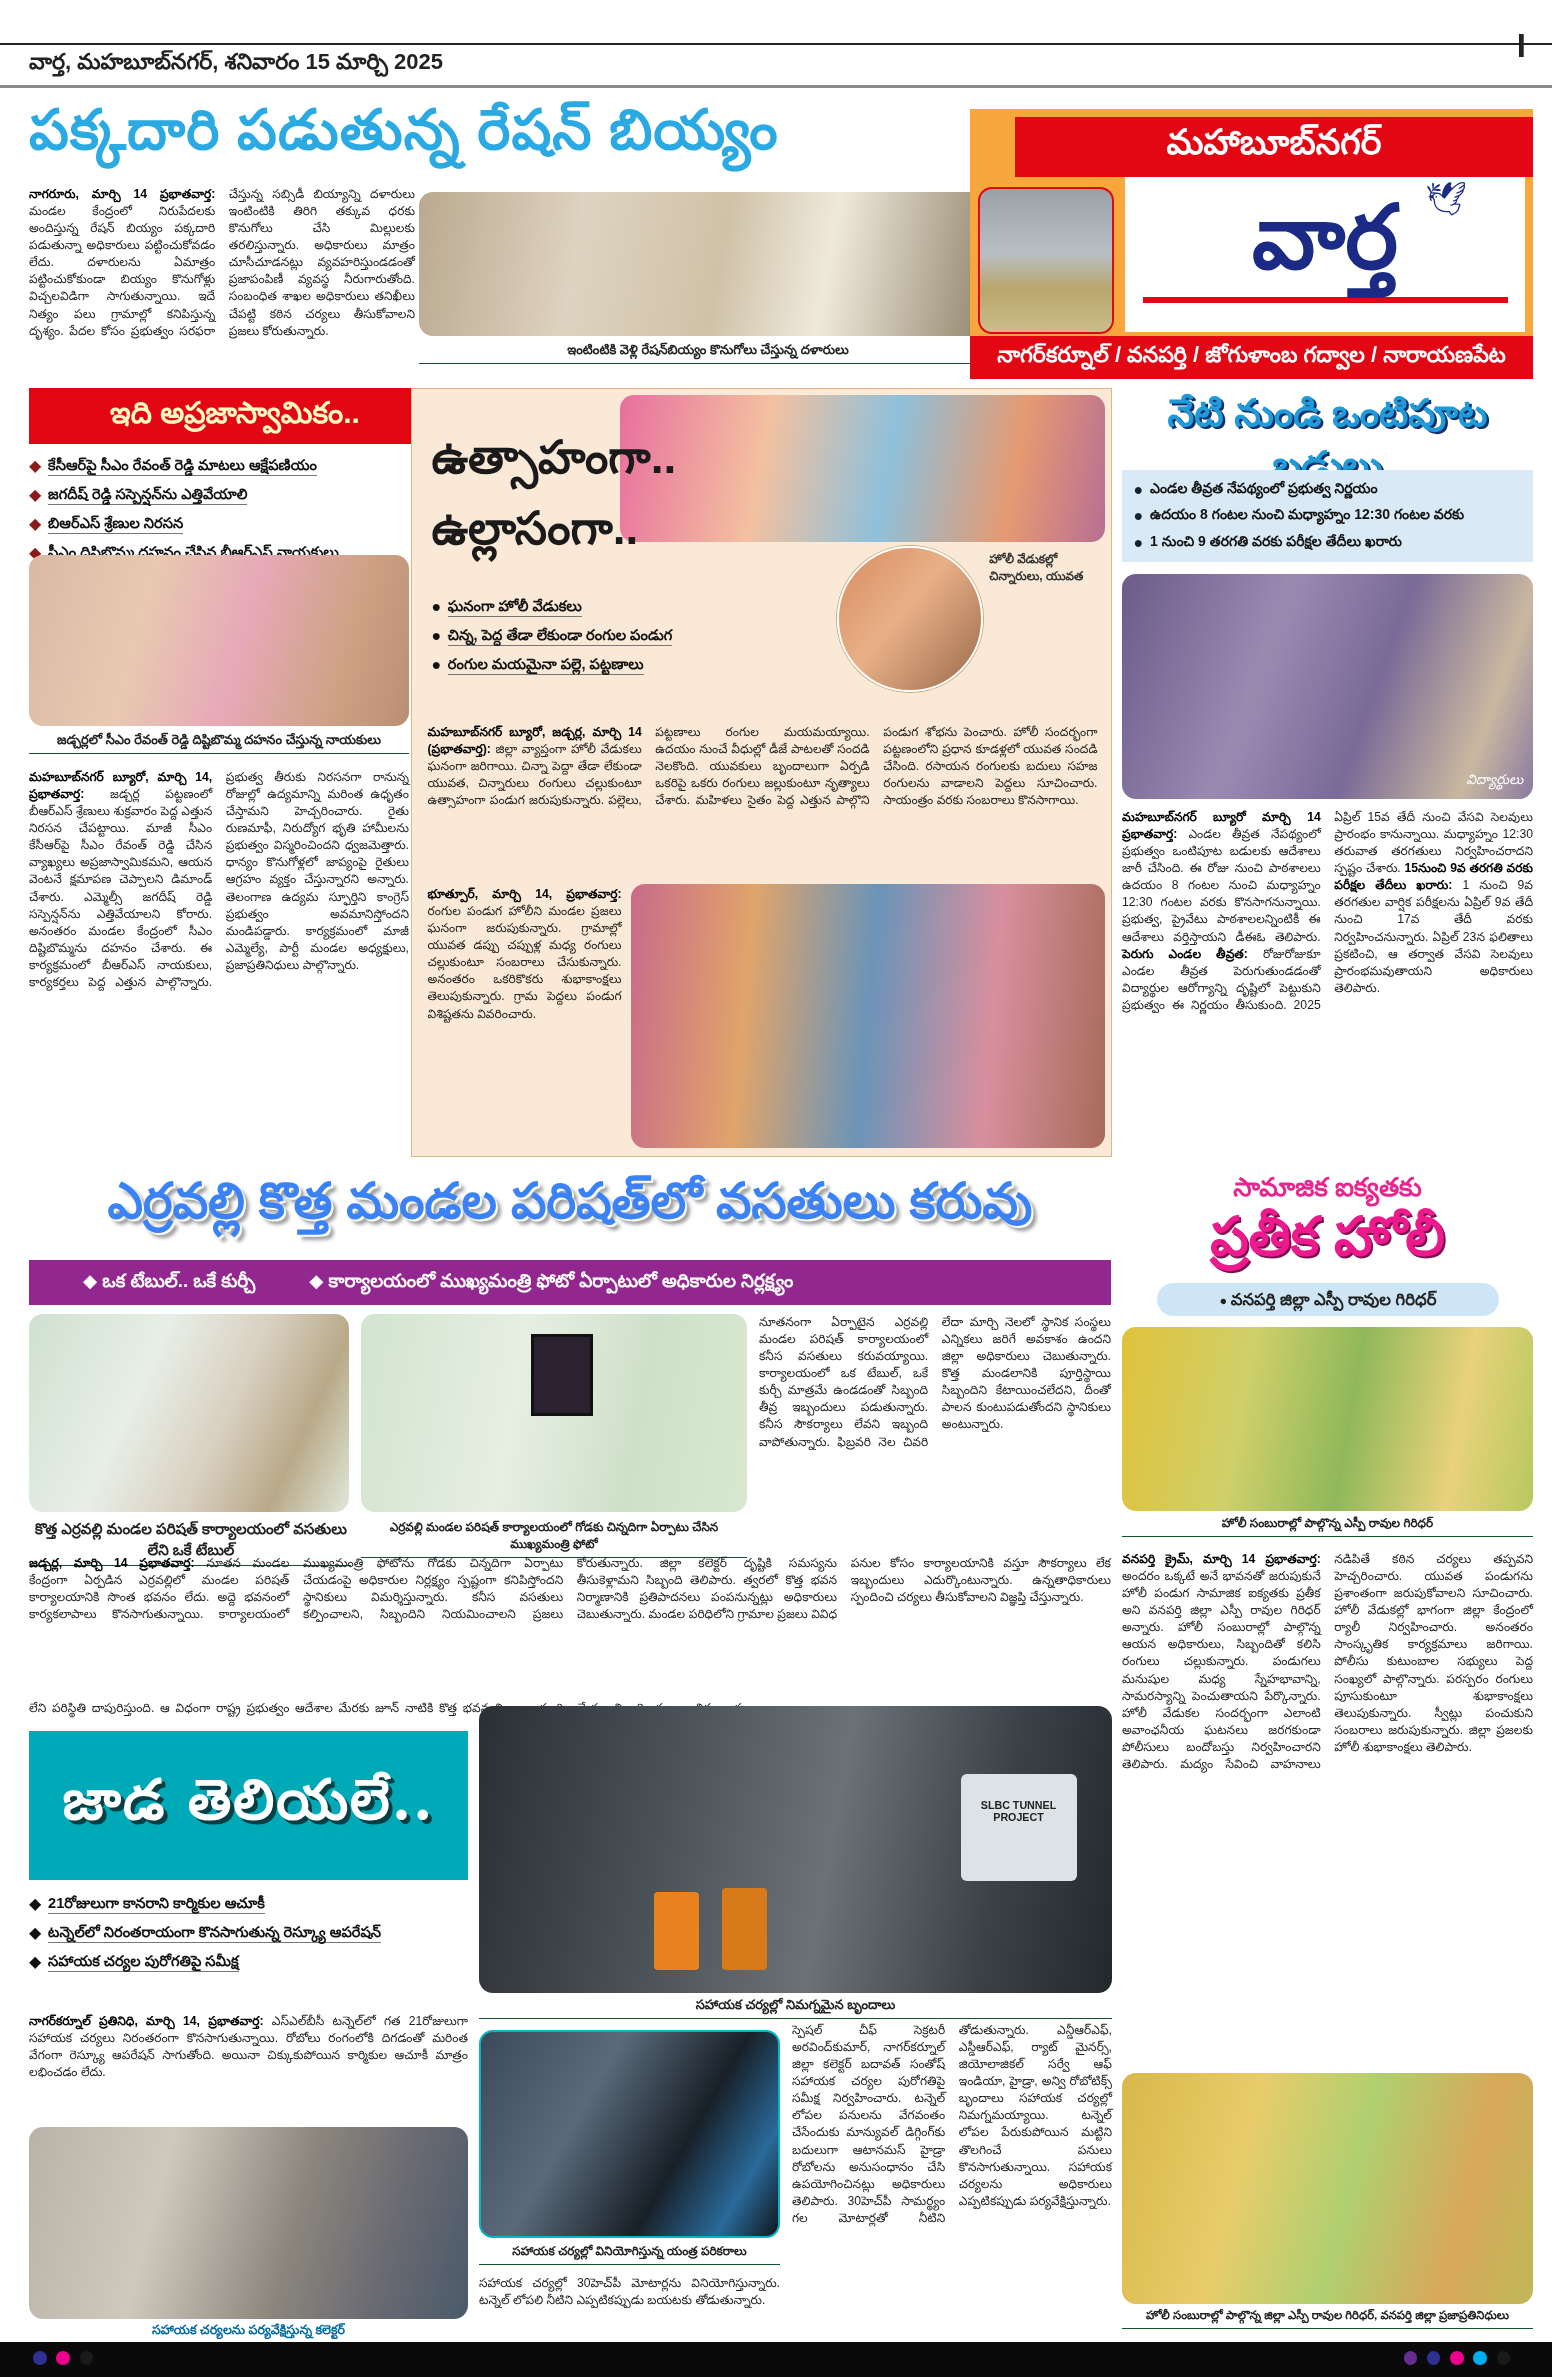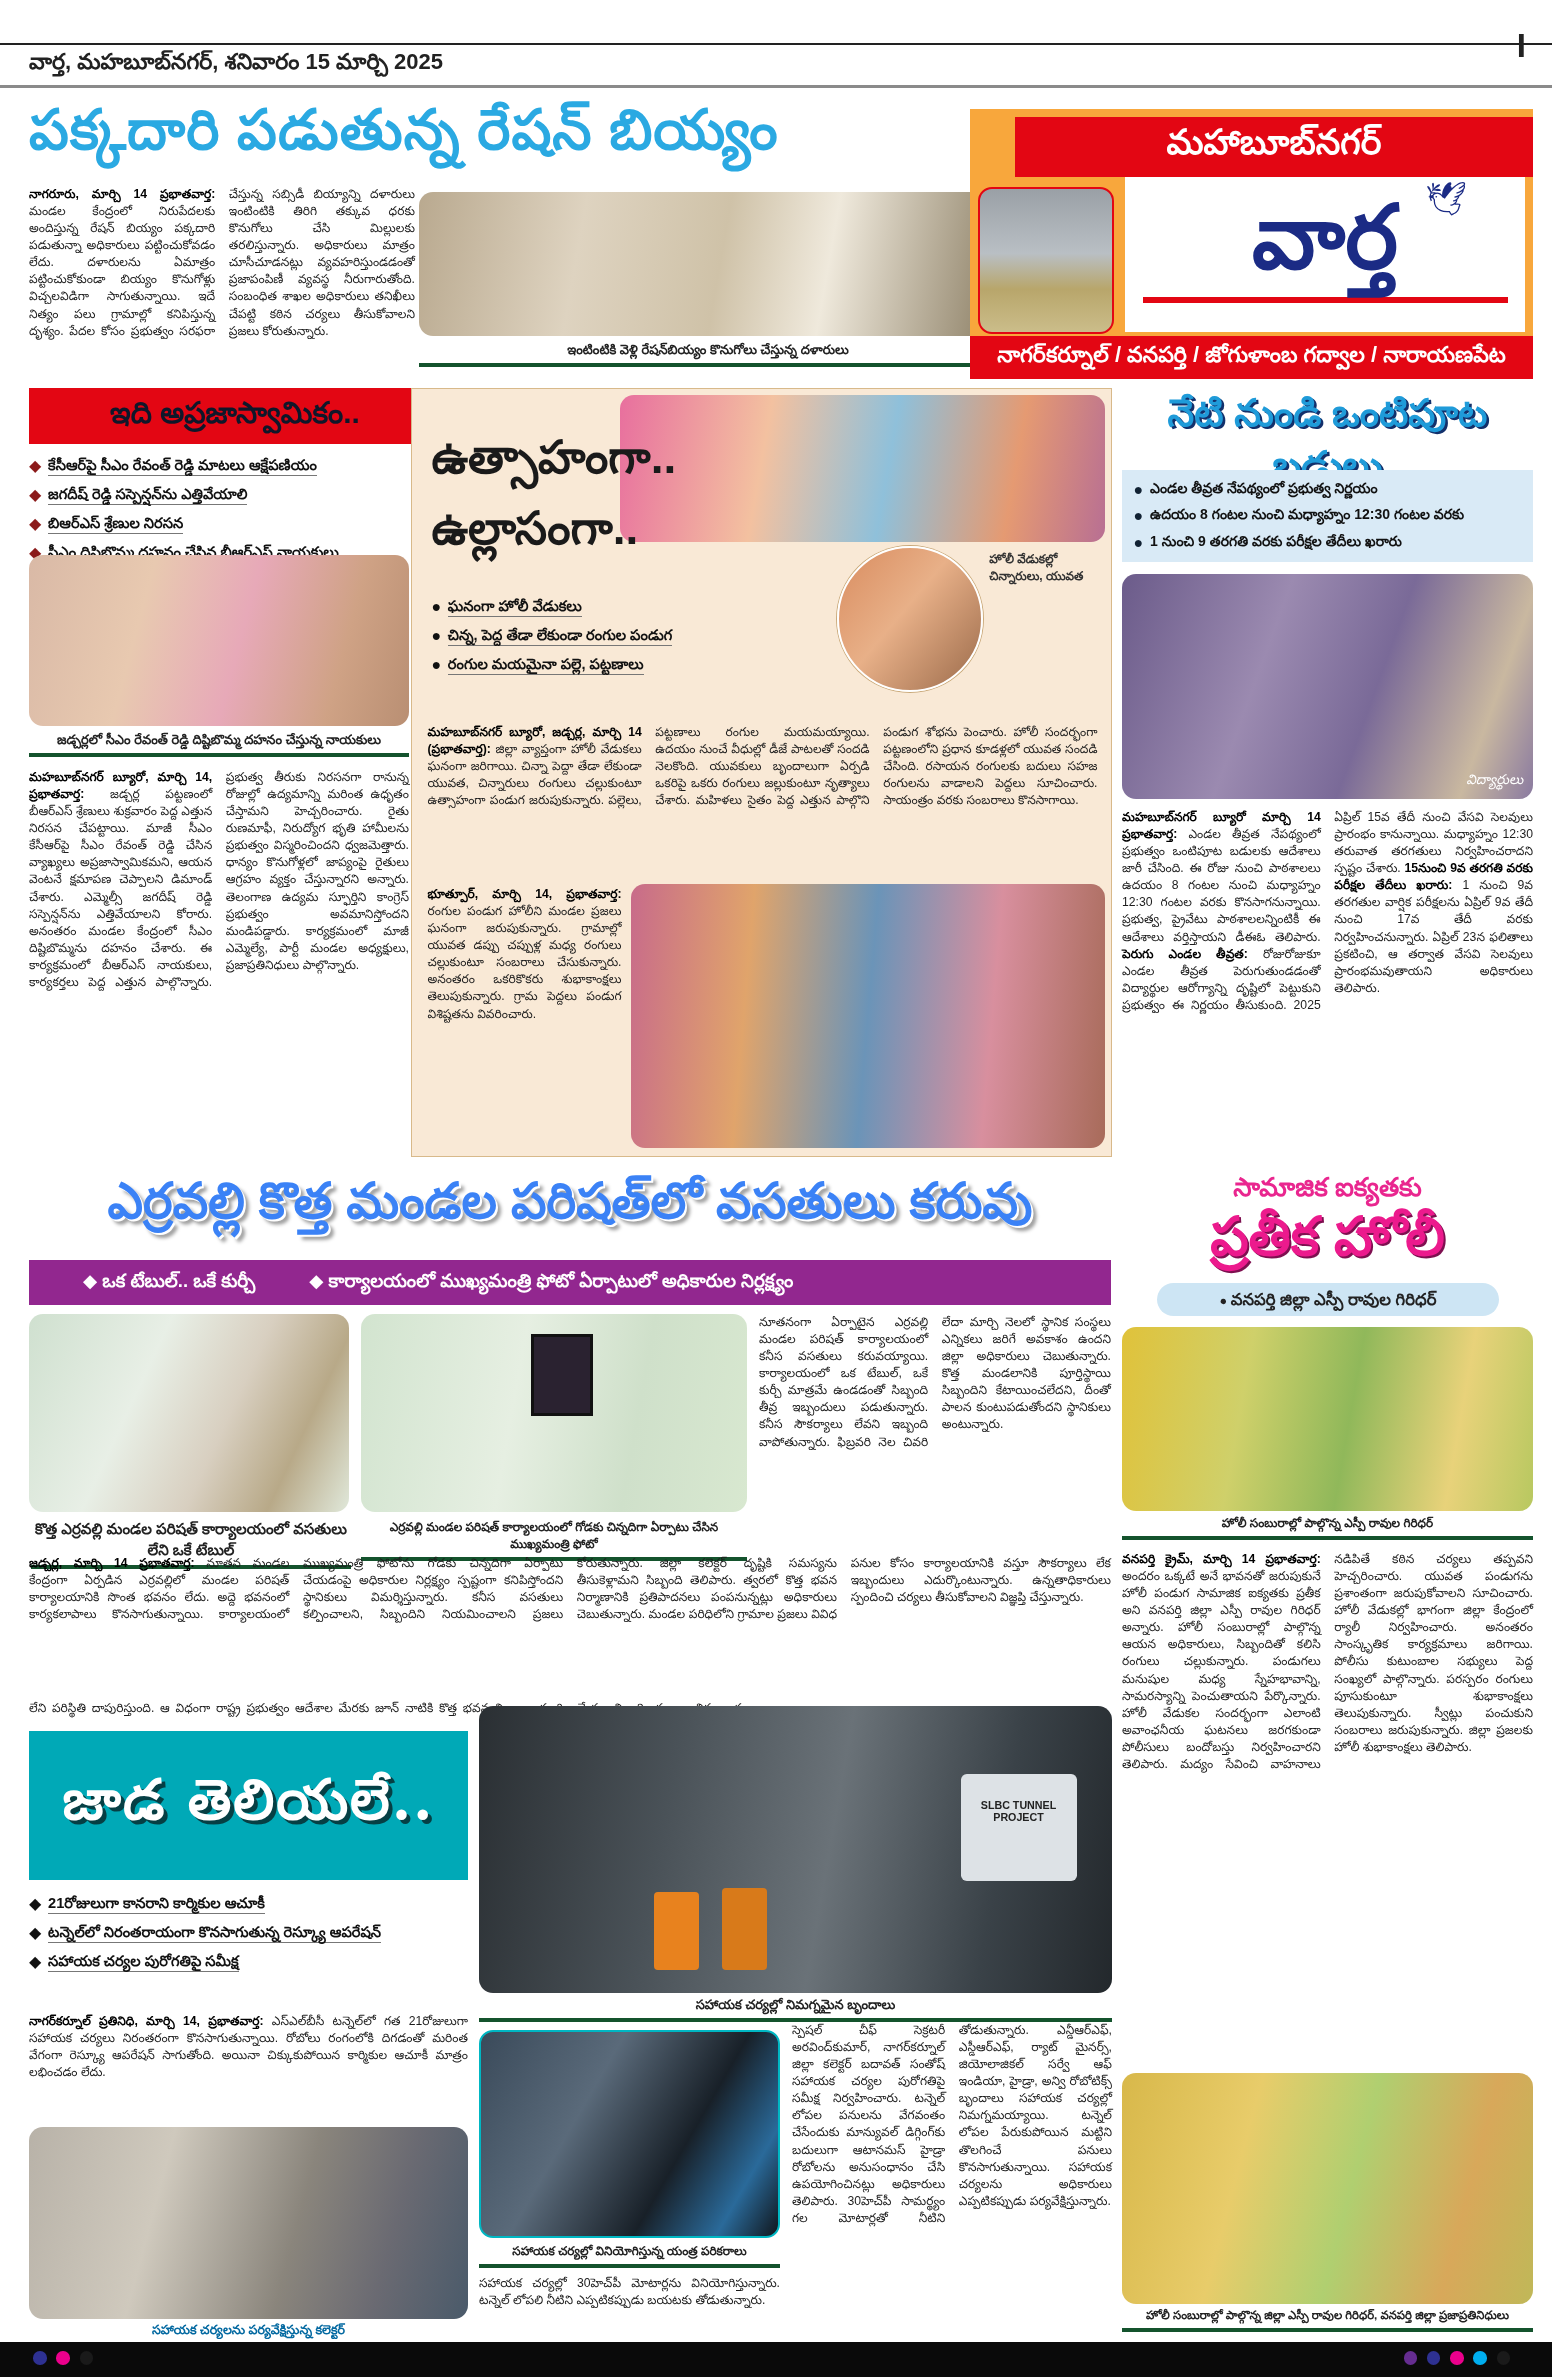--- a/index.html
+++ b/index.html
@@ -7,21 +7,21 @@
   body {
     height:2377px; background:#ffffff; position:relative;
     font-family:"Liberation Sans","DejaVu Sans",sans-serif; color:#111;
     overflow:hidden;
   }
   .abs { position:absolute; }
   .rule { position:absolute; background:#222; height:1.9px; }
   .grey-rule { position:absolute; background:#8a8a8a; height:2.9px; }
   .photo { position:absolute; border-radius:14px; overflow:hidden; }
   .cap { font-weight:bold; font-size:13px; text-align:center; color:#222;
-         border-bottom:4px solid #14532d; padding-bottom:2.9px; }
+         border-bottom:1px solid #14532d; padding-bottom:2.9px; }
   .body-text { font-size:12.2px; line-height:1.4; text-align:justify; color:#1c1c1c; }
   .cols2 { column-count:2; column-gap:13.6px; }
   .cols3 { column-count:3; column-gap:13.6px; }
   .cols4 { column-count:4; column-gap:13.6px; }
   .dl { font-weight:bold; color:#000; }
   .bullet-row { display:flex; align-items:flex-start; margin-bottom:8.7px; }
   .bullet-row .glyph { margin-right:6.8px; line-height:1.2; }
   .bullet-row .txt { font-weight:bold; font-size:14.6px; line-height:1.25;
                      border-bottom:1px solid #777; padding-bottom:1px; }
   .headline-cyan { color:#2aa9e2; font-weight:bold; letter-spacing:1px; }
@@ -52,21 +52,21 @@
        background:linear-gradient(180deg,#9aa0a6 0%,#b9bfc4 45%,#b8a66b 70%,#cbbd8a 100%);position:absolute;"></div>
   <div class="abs" style="left:155px;top:68px;right:7.8px;height:155px;background:#fff;text-align:center;">
     <span class="abs" style="right:58px;top:1.9px;font-size:33px;color:#1b2b85;">🕊</span>
     <div style="font-size:89px;font-weight:bold;color:#1b2b85;line-height:1.35;">వార్త</div>
     <div style="height:5.8px;background:#e30613;margin:0 17.5px;"></div>
   </div>
   <div class="abs" style="left:0;right:0;bottom:0;height:43px;background:#e30613;color:#fff;
        display:flex;align-items:center;justify-content:center;font-size:22px;font-weight:bold;">నాగర్‌కర్నూల్ / వనపర్తి / జోగుళాంబ గద్వాల / నారాయణపేట</div>
 </div>
 
-<div class="abs" style="left:29px;top:388px;width:412px;height:56px;background:#e30613;color:#0f172a;
+<div class="abs" style="left:29px;top:388px;width:412px;height:56px;background:#e30613;color:#fef9c3;
      display:flex;align-items:center;justify-content:center;font-size:30px;font-weight:bold;">ఇది అప్రజాస్వామికం..</div>
 <div class="abs" style="left:29px;top:456px;width:380px;">
   <div class="bullet-row">
     <span class="glyph" style="color:#8b1a1a;">◆</span>
     <span class="txt">కేసీఆర్‌పై సీఎం రేవంత్ రెడ్డి మాటలు ఆక్షేపణియం</span>
     </div>
   <div class="bullet-row">
     <span class="glyph" style="color:#8b1a1a;">◆</span>
     <span class="txt">జగదీష్ రెడ్డి సస్పెన్షన్‌ను ఎత్తివేయాలి</span>
     </div>

